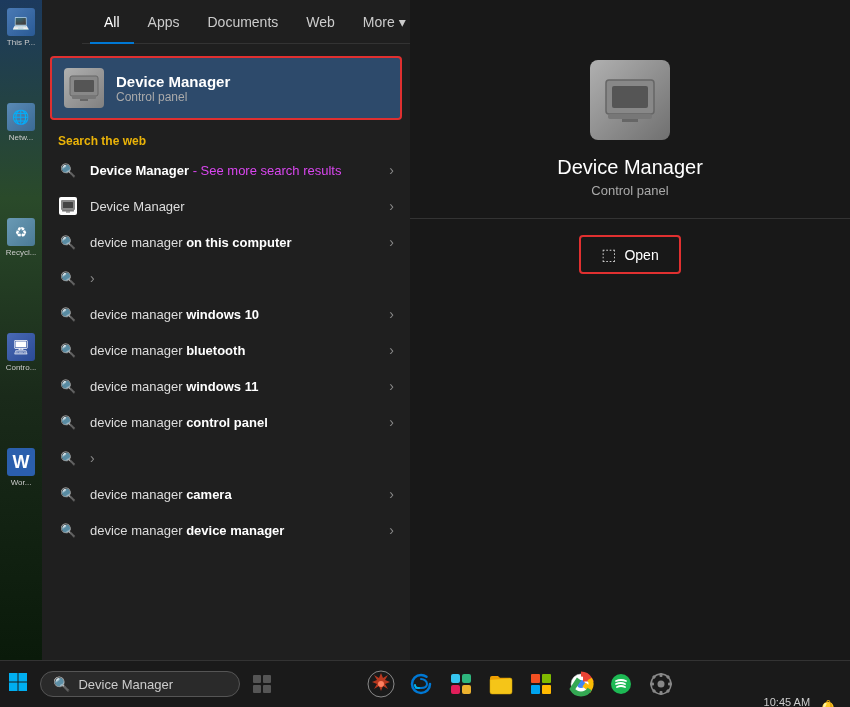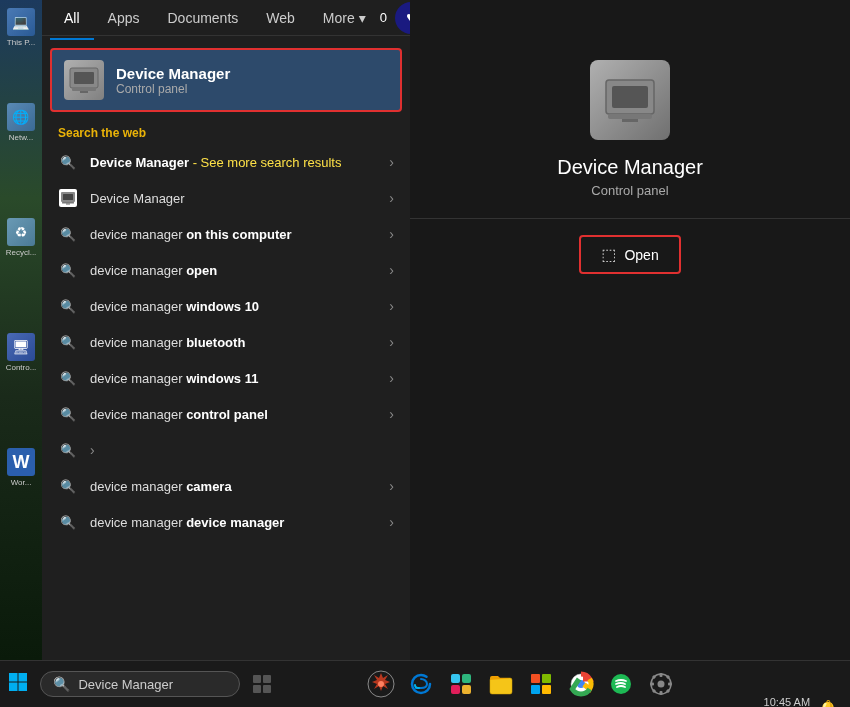--- a/index.html
+++ b/index.html
@@ -52,22 +52,23 @@
       flex-direction: column;
     }
 
     
     .tabs {
       display: flex;
       align-items: center;
       background: #1f1f1f;
       border-bottom: 1px solid #333;
       padding: 0 8px;
-      height: 36px;
+      height: 44px;
       flex-shrink: 0;
+      margin-left: 40px;
     }
     .tab {
       color: #ccc;
       padding: 14px 14px;
       font-size: 14px;
       cursor: pointer;
       position: relative;
       white-space: nowrap;
     }
     .tab.active {
@@ -397,21 +398,21 @@
     </div>
 
     <div class="search-web-label">Search the web</div>
 
     <div class="list-item">
       <div class="list-item-icon">
         <span class="search-icon-sm">🔍</span>
       </div>
       <div class="list-item-text">
         <span style="font-weight:600;color:white;">Device Manager</span>
-        <span style="color:#fde047;"> - See more search results</span>
+        <span style="color:#d946ef;"> - See more search results</span>
       </div>
       <span class="list-item-arrow">›</span>
     </div>
 
     <div class="list-item">
       <div class="list-item-icon">
         <div style="width:18px;height:18px;background:white;border-radius:2px;display:flex;align-items:center;justify-content:center;font-size:10px;">
           <svg width="16" height="16" viewBox="0 0 16 16">
             <rect x="1" y="2" width="14" height="10" rx="1" fill="#888"></rect>
             <rect x="3" y="4" width="10" height="6" rx="0.5" fill="#444"></rect>
@@ -432,23 +433,20 @@
         </div>
       <div class="list-item-text">
         <span style="color:#ddd;">device manager </span><span class="bold-part">on this computer</span>
       </div>
       <span class="list-item-arrow">›</span>
     </div>
     <div class="list-item">
       <div class="list-item-icon">
           <span class="search-icon-sm">🔍</span>
         </div>
-      <div class="list-item-text">
-        <span style="color:#ddd;">device manager </span><span class="bold-part">open</span>
-      </div>
       <span class="list-item-arrow">›</span>
     </div>
     <div class="list-item">
       <div class="list-item-icon">
           <span class="search-icon-sm">🔍</span>
         </div>
       <div class="list-item-text">
         <span style="color:#ddd;">device manager </span><span class="bold-part">windows 10</span>
       </div>
       <span class="list-item-arrow">›</span>

